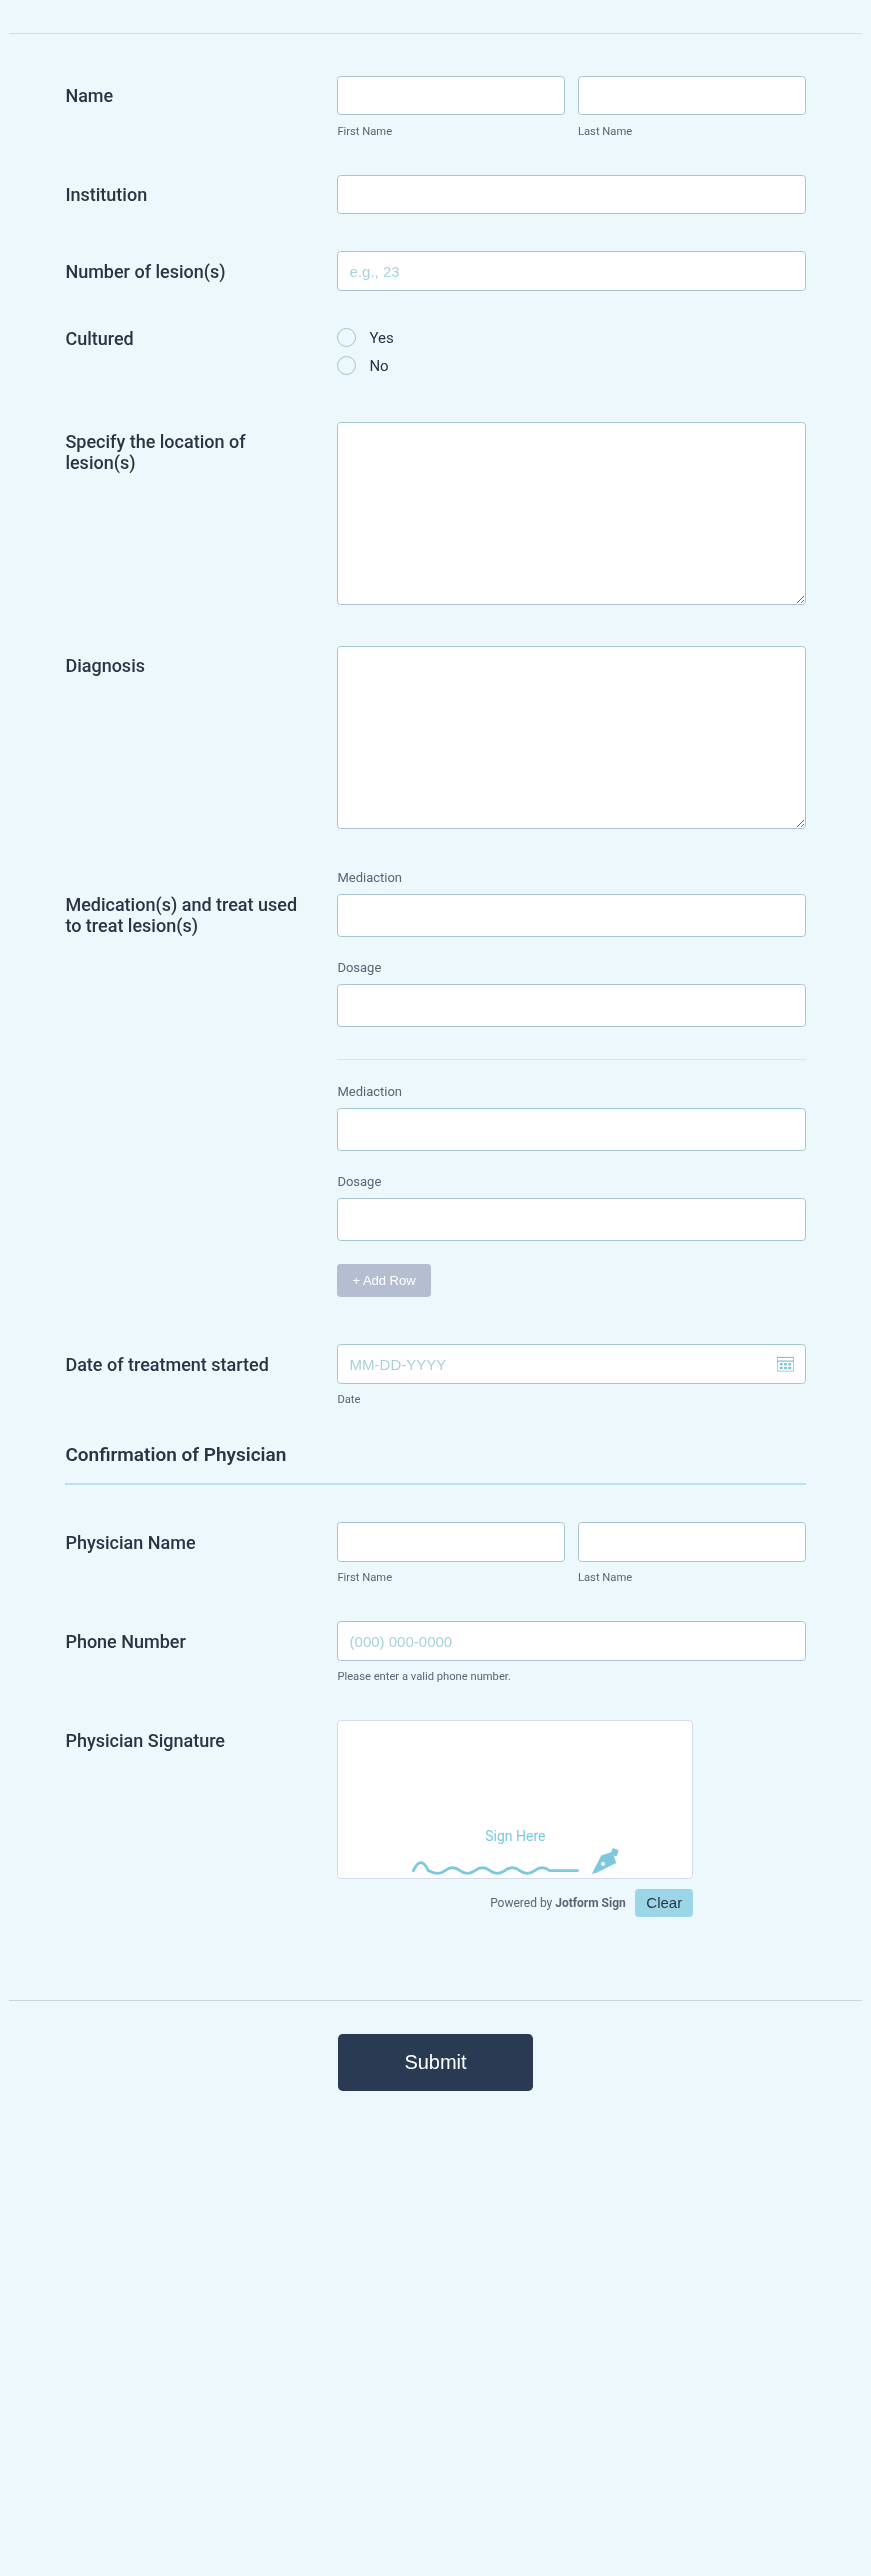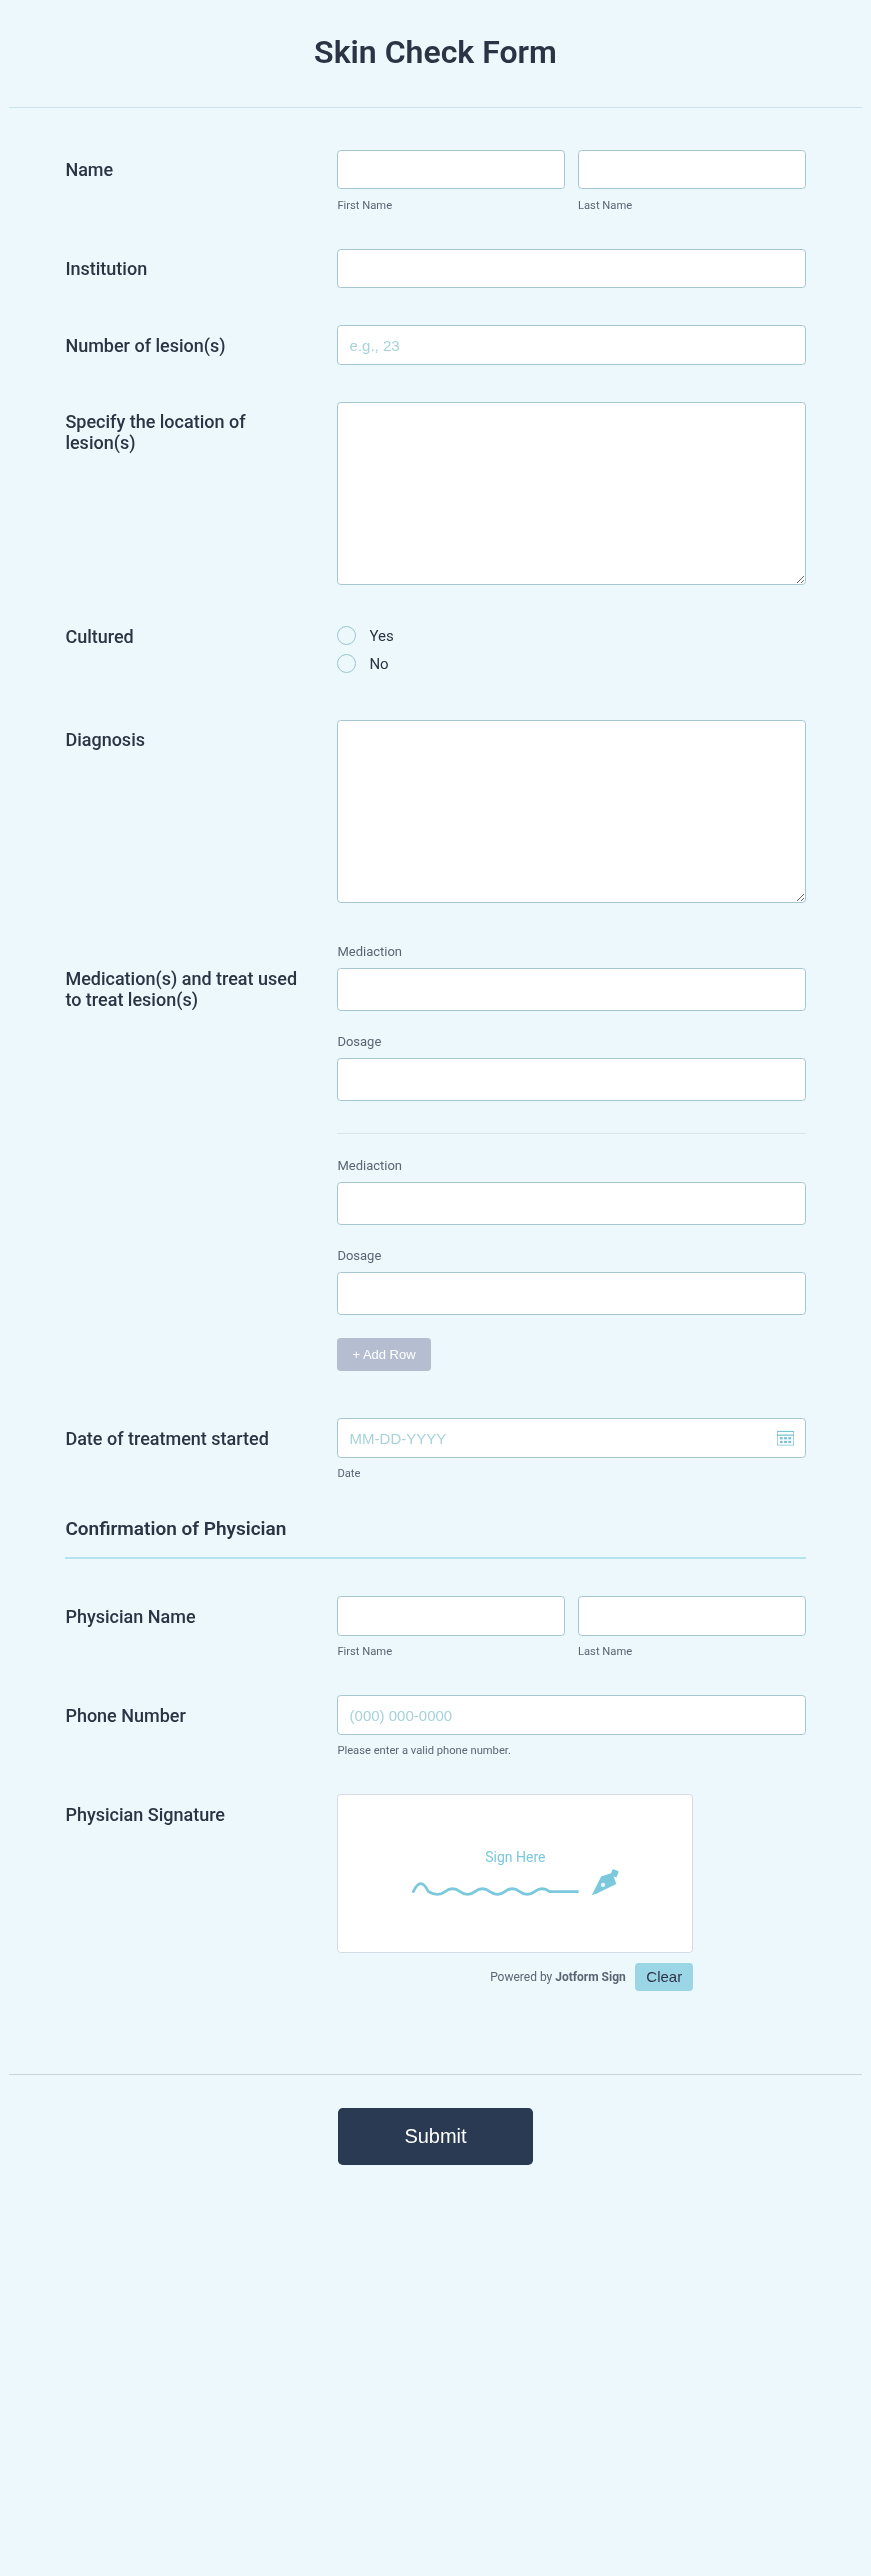--- a/index.html
+++ b/index.html
@@ -117,21 +117,21 @@
   }
   .hr-accent { height: 1.9px; background: #b5e3ee; border: none; }
   .sig-box {
     width: 356px;
     height: 159px;
     background: #fff;
     border: 0.9px solid #d3dce6;
     border-radius: 3.7px;
     position: relative;
     display: flex;
-    align-items: center;
+    align-items: flex-end;
     justify-content: center;
   }
   .sig-inner {
     display: flex;
     flex-direction: column;
     align-items: center;
     color: #7cc9dd;
   }
   .sig-graphic {
     display: flex;
@@ -180,21 +180,20 @@
     padding: 17px 66px;
     font-size: 20px;
     font-weight: 500;
     cursor: pointer;
   }
 </style>
 </head>
 <body>
 
 <div class="form-wrap">
-  <h1 class="form-title">Skin Check Form</h1>
   <div class="divider"></div>
 
   <div class="form-body">
 
     <div class="field-row">
       <div class="field-label">Name</div>
       <div class="field-body">
         <div class="row-flex">
           <div class="col">
             <input type="text" style="">
@@ -216,37 +215,37 @@
     </div>
 
     <div class="field-row">
       <div class="field-label">Number of lesion(s)</div>
       <div class="field-body">
         <input type="text" placeholder="e.g., 23" style="">
       </div>
     </div>
 
     <div class="field-row">
-      <div class="field-label">Specify the location of lesion(s)</div>
-      <div class="field-body">
-        <textarea style=""></textarea>
-      </div>
-    </div>
-
-    <div class="field-row">
       <div class="field-label" style="padding-top:0">Cultured</div>
       <div class="field-body">
         <div class="radio-row">
           <div class="radio-circle"></div>
           <span class="radio-label">Yes</span>
         </div>
         <div class="radio-row">
           <div class="radio-circle"></div>
           <span class="radio-label">No</span>
         </div>
+      </div>
+    </div>
+
+    <div class="field-row">
+      <div class="field-label">Specify the location of lesion(s)</div>
+      <div class="field-body">
+        <textarea style=""></textarea>
       </div>
     </div>
 
     <div class="field-row">
       <div class="field-label">Diagnosis</div>
       <div class="field-body">
         <textarea style=""></textarea>
       </div>
     </div>
 

